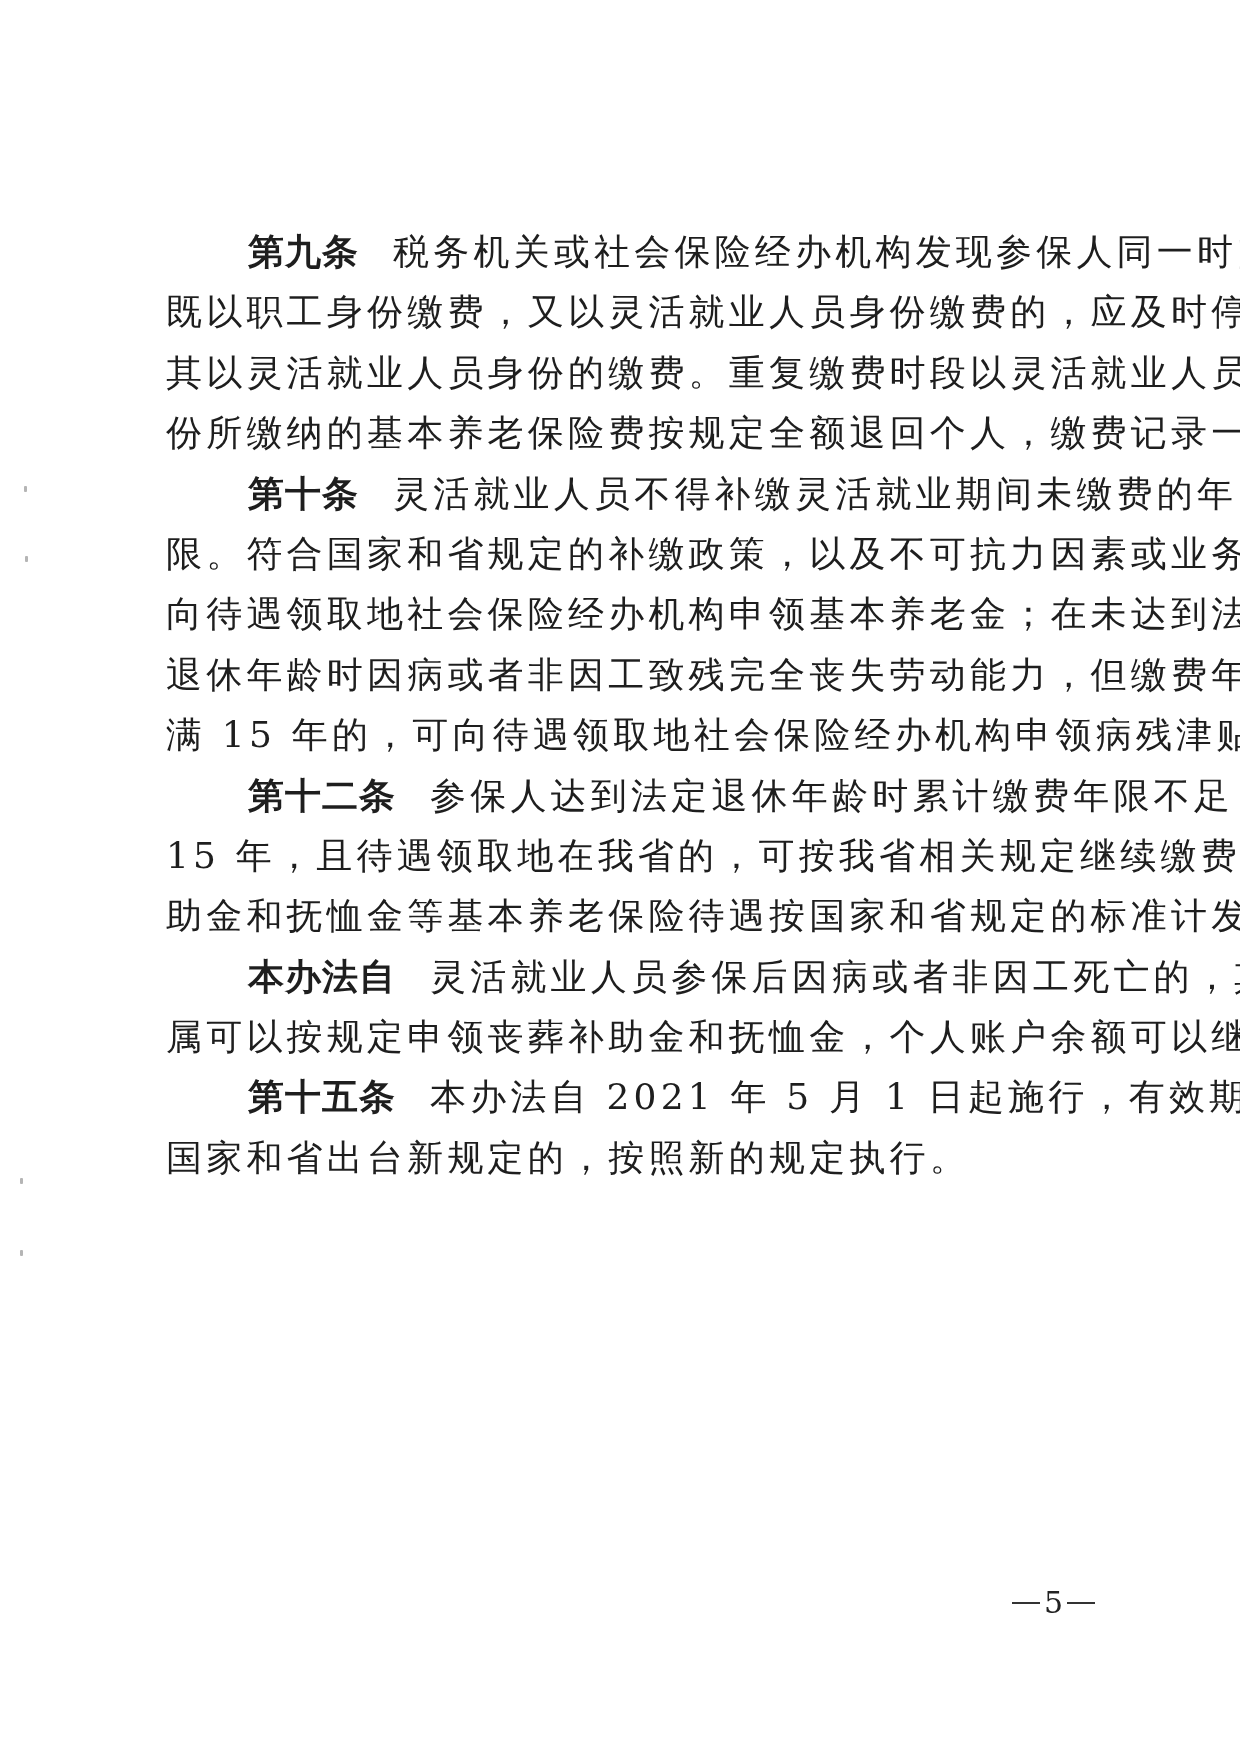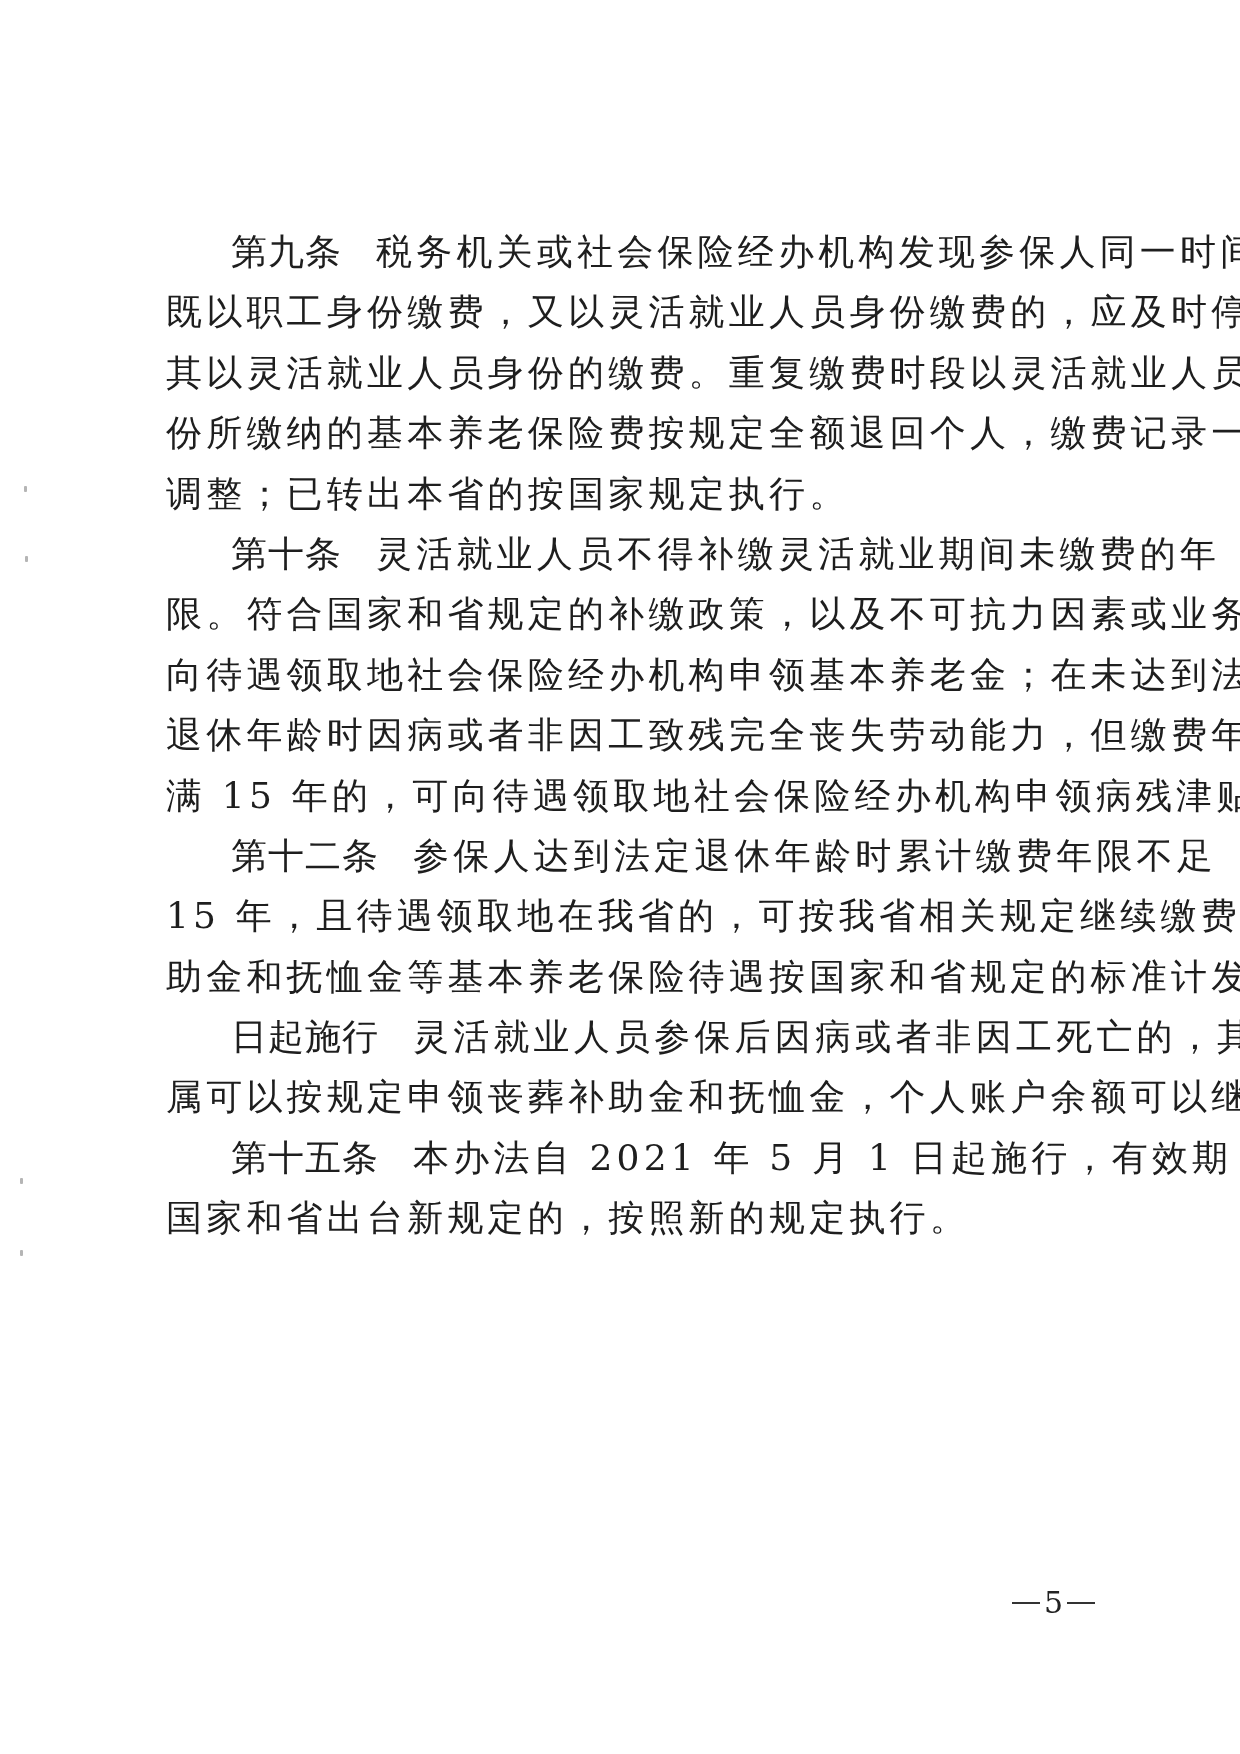--- a/index.html
+++ b/index.html
@@ -39,23 +39,24 @@
     overflow: visible;
   }
   .line.last {
     text-align-last: left;
   }
   .line.first {
     padding-left: 65px;
   }
   .article-no {
     font-family: "DejaVu Sans", "Liberation Sans", sans-serif;
-    font-weight: normal;
+    font-weight: bold;
     letter-spacing: 1px;
     margin-right: 34px;
+    margin-left: 17px;
   }
   .page-number {
     position: absolute;
     left: 1012px;
     top: 1583px;
     font-size: 30px;
     line-height: 40px;
     display: flex;
     align-items: center;
     gap: 4px;
@@ -87,21 +88,20 @@
 
   <div class="content">
 
     <div>
       <div class="line first">
         <span class="article-no">第九条</span><span>税务机关或社会保险经办机构发现参保人同一时间</span>
       </div>
       <div class="line">既以职工身份缴费，又以灵活就业人员身份缴费的，应及时停止</div>
       <div class="line">其以灵活就业人员身份的缴费。重复缴费时段以灵活就业人员身</div>
       <div class="line">份所缴纳的基本养老保险费按规定全额退回个人，缴费记录一并</div>
-      <div class="line last">调整；已转出本省的按国家规定执行。</div>
     </div>
 
     <div>
       <div class="line first">
         <span class="article-no">第十条</span><span>灵活就业人员不得补缴灵活就业期间未缴费的年</span>
       </div>
       <div class="line">限。符合国家和省规定的补缴政策，以及不可抗力因素或业务相</div>
     </div>
 
     <div>
@@ -116,21 +116,21 @@
       </div>
       <div class="line last">15 年，且待遇领取地在我省的，可按我省相关规定继续缴费。</div>
     </div>
 
     <div>
       <div class="line last">助金和抚恤金等基本养老保险待遇按国家和省规定的标准计发。</div>
     </div>
 
     <div>
       <div class="line first">
-        <span class="article-no">日起施行</span><span>灵活就业人员参保后因病或者非因工死亡的，其遗</span>
+        <span class="article-no">本办法自</span><span>灵活就业人员参保后因病或者非因工死亡的，其遗</span>
       </div>
       <div class="line last">属可以按规定申领丧葬补助金和抚恤金，个人账户余额可以继承。</div>
     </div>
 
     <div>
       <div class="line first">
         <span class="article-no">第十五条</span><span>本办法自 2021 年 5 月 1 日起施行，有效期 5 年。</span>
       </div>
       <div class="line last">国家和省出台新规定的，按照新的规定执行。</div>
     </div>

